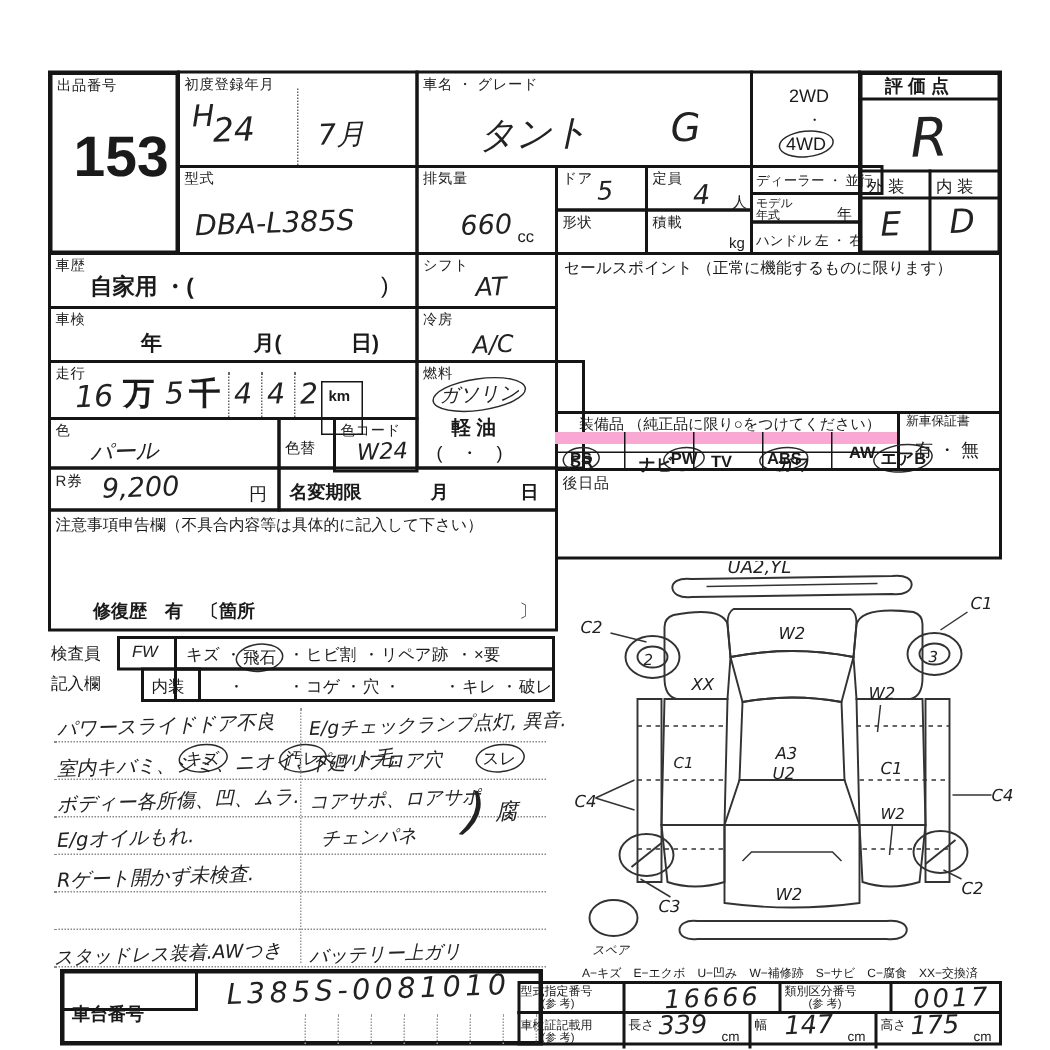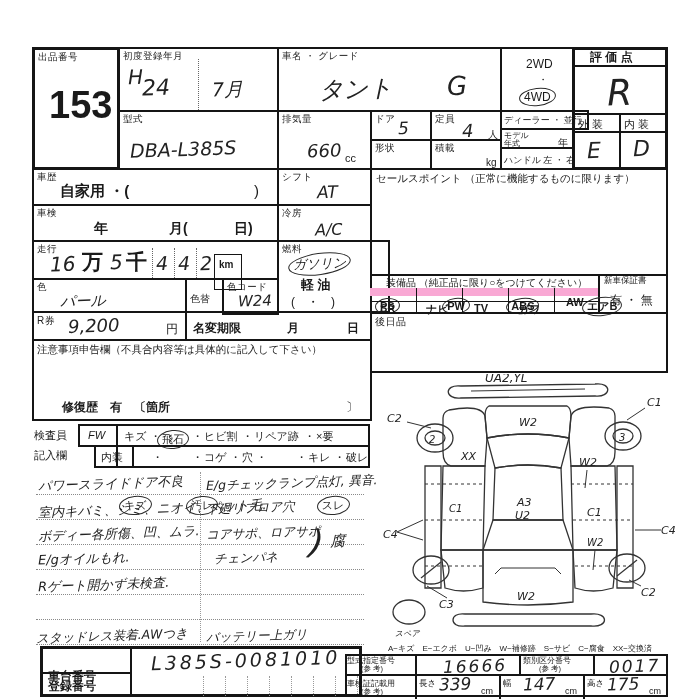--- a/index.html
+++ b/index.html
@@ -270,23 +270,20 @@
   <span class="hw" style="left:330px;top:532px;font-size:15px;">腐</span>
 
   <span class="hw" style="left:36px;top:628px;font-size:12.5px;">スタッドレス装着.AWつき</span>
   <span class="hw" style="left:206px;top:628px;font-size:12.5px;">バッテリー上ガリ</span>
 
   <div class="c thick" style="left:40px;top:646px;width:322px;height:51px;">
     <div class="c" style="left:-3px;top:-3px;width:92px;height:28px;border-width:0 2px 2px 0;">
       <span class="p" style="left:8px;top:22px;font-size:12px;font-weight:bold;">車台番号</span>
     </div>
     <span class="hw" style="left:108px;top:0px;font-size:19px;letter-spacing:3px;">L385S-0081010</span>
-    <div class="c" style="left:-3px;top:25px;width:92px;height:23px;border-width:0 2px 0 0;">
-      <span class="p" style="left:8px;top:4px;font-size:12px;font-weight:bold;">登録番号</span>
-    </div>
     <span class="vdot" style="left:160px;top:27px;height:20px;"></span>
     <span class="vdot" style="left:182px;top:27px;height:20px;"></span>
     <span class="vdot" style="left:204px;top:27px;height:20px;"></span>
     <span class="vdot" style="left:226px;top:27px;height:20px;"></span>
     <span class="vdot" style="left:248px;top:27px;height:20px;"></span>
     <span class="vdot" style="left:270px;top:27px;height:20px;"></span>
     <span class="vdot" style="left:292px;top:27px;height:20px;"></span>
     <span class="vdot" style="left:314px;top:27px;height:20px;"></span>
   </div>
 

